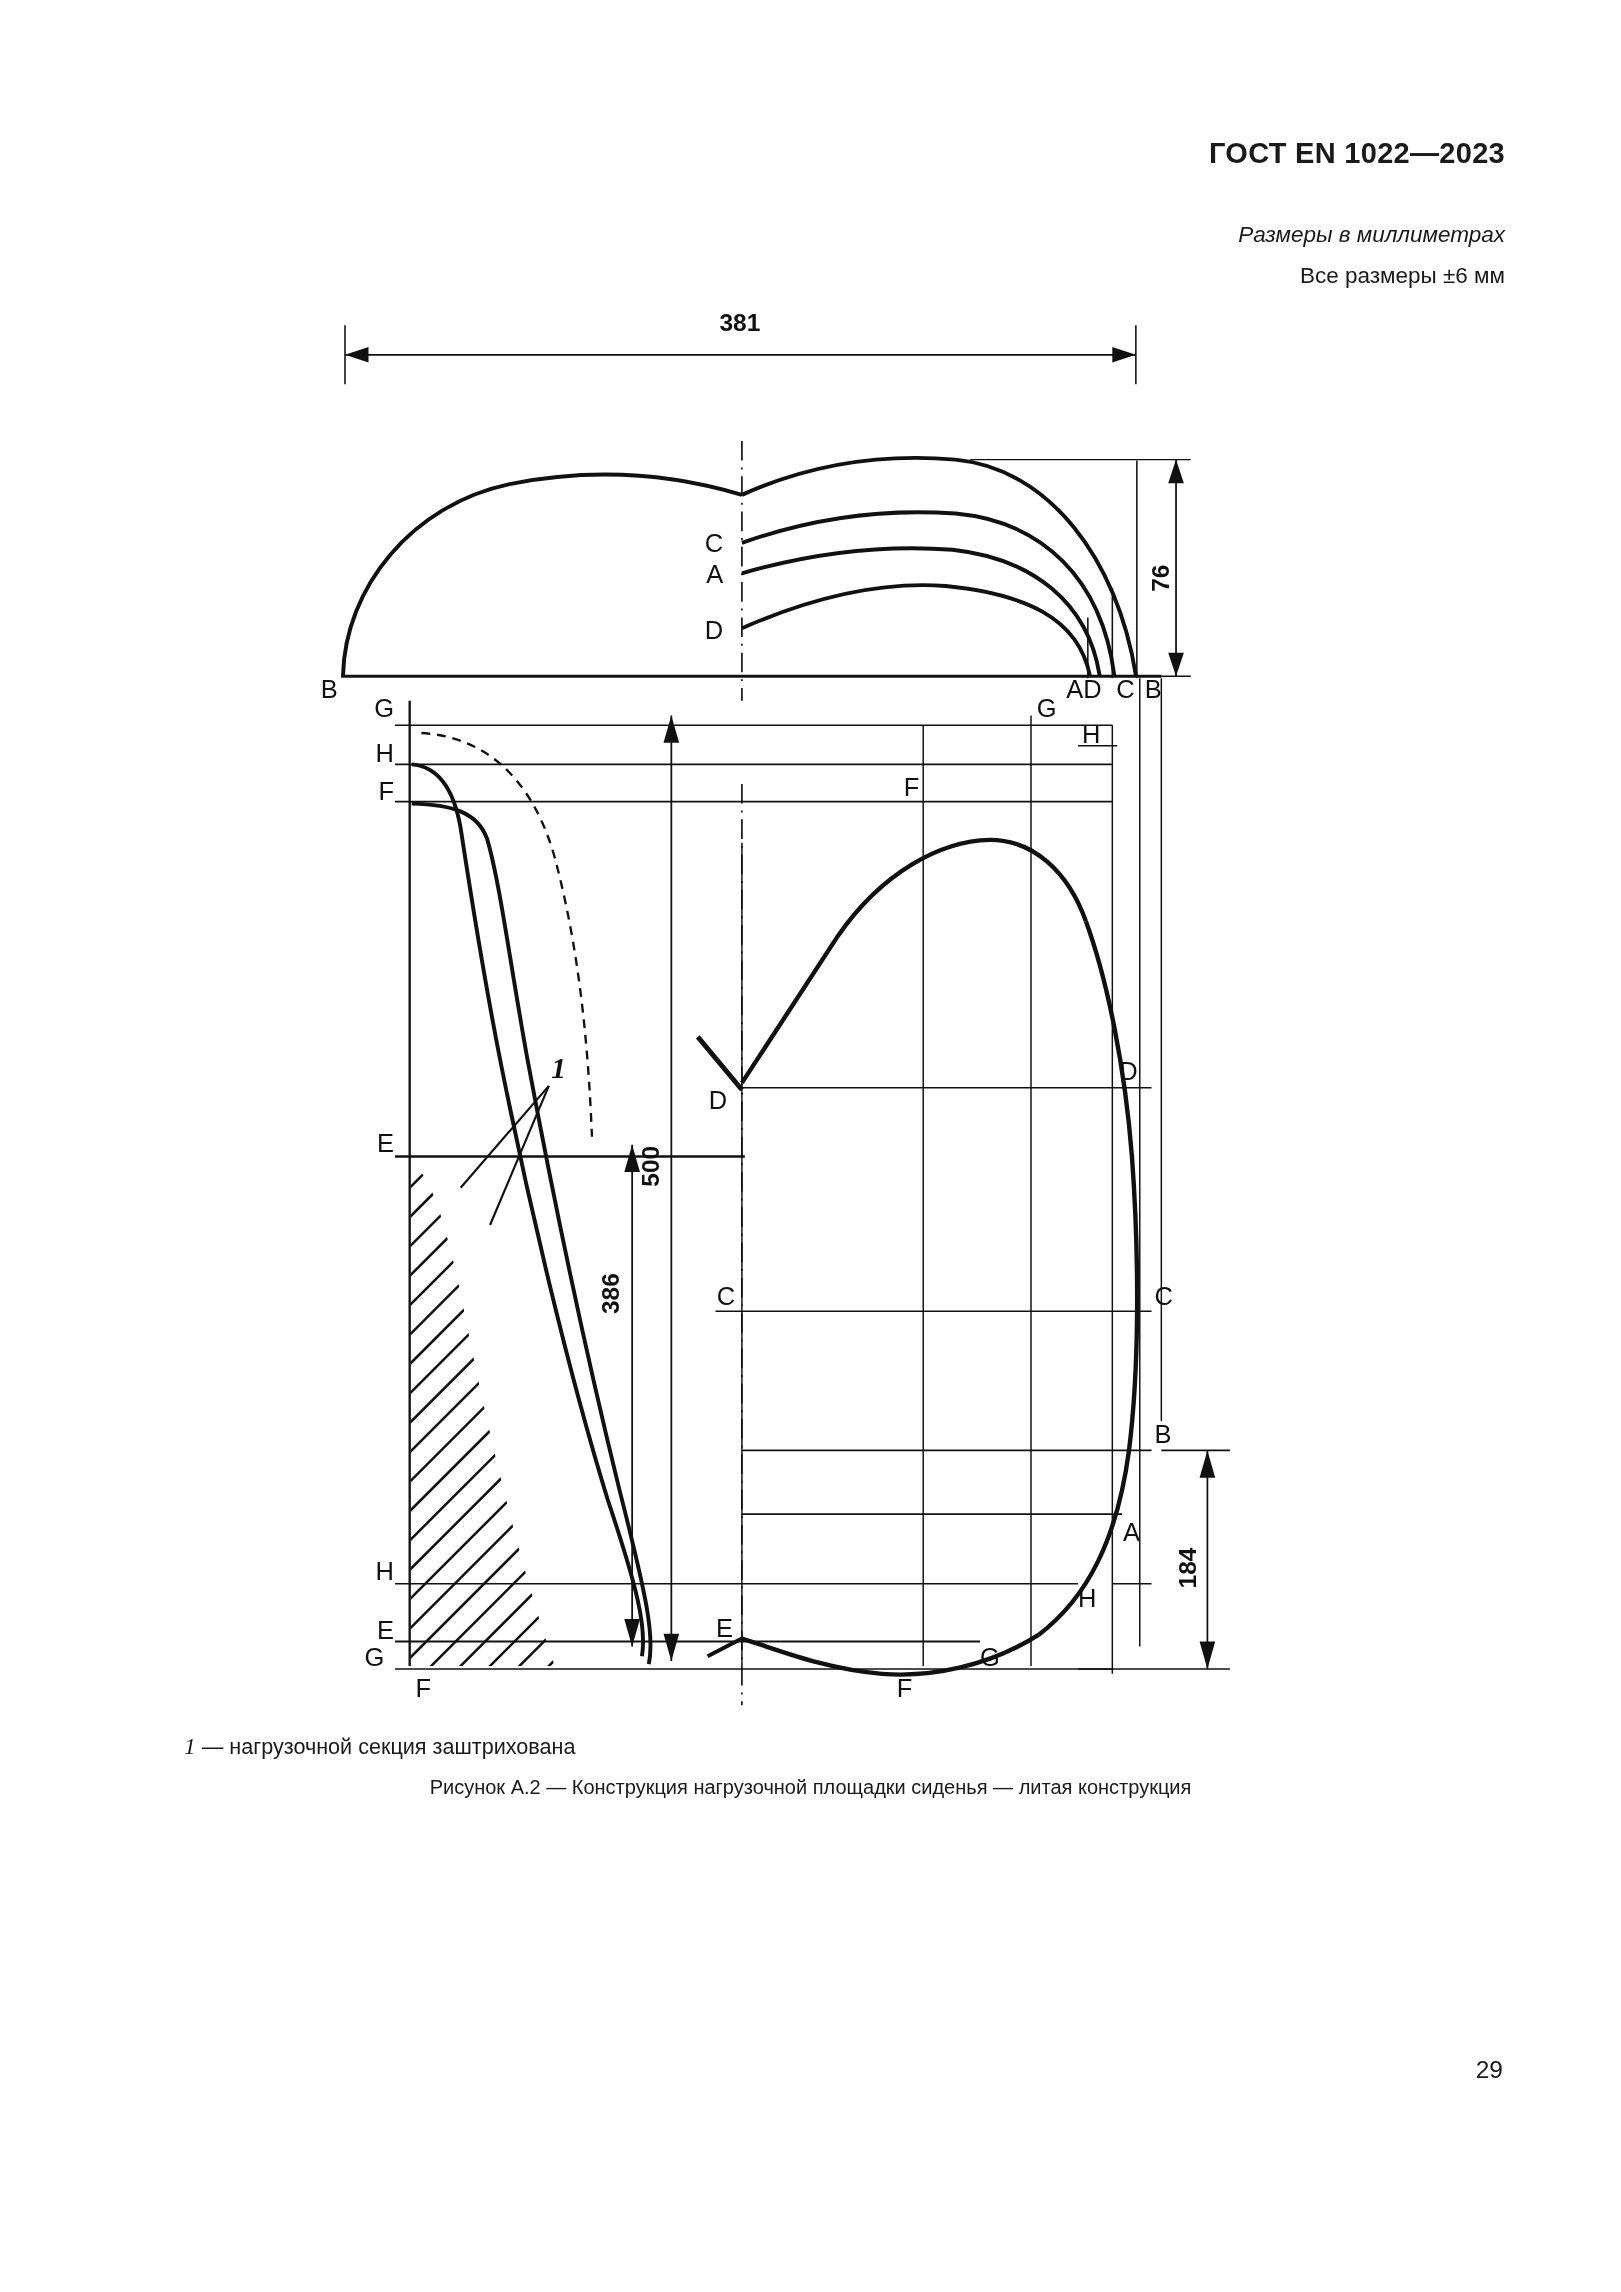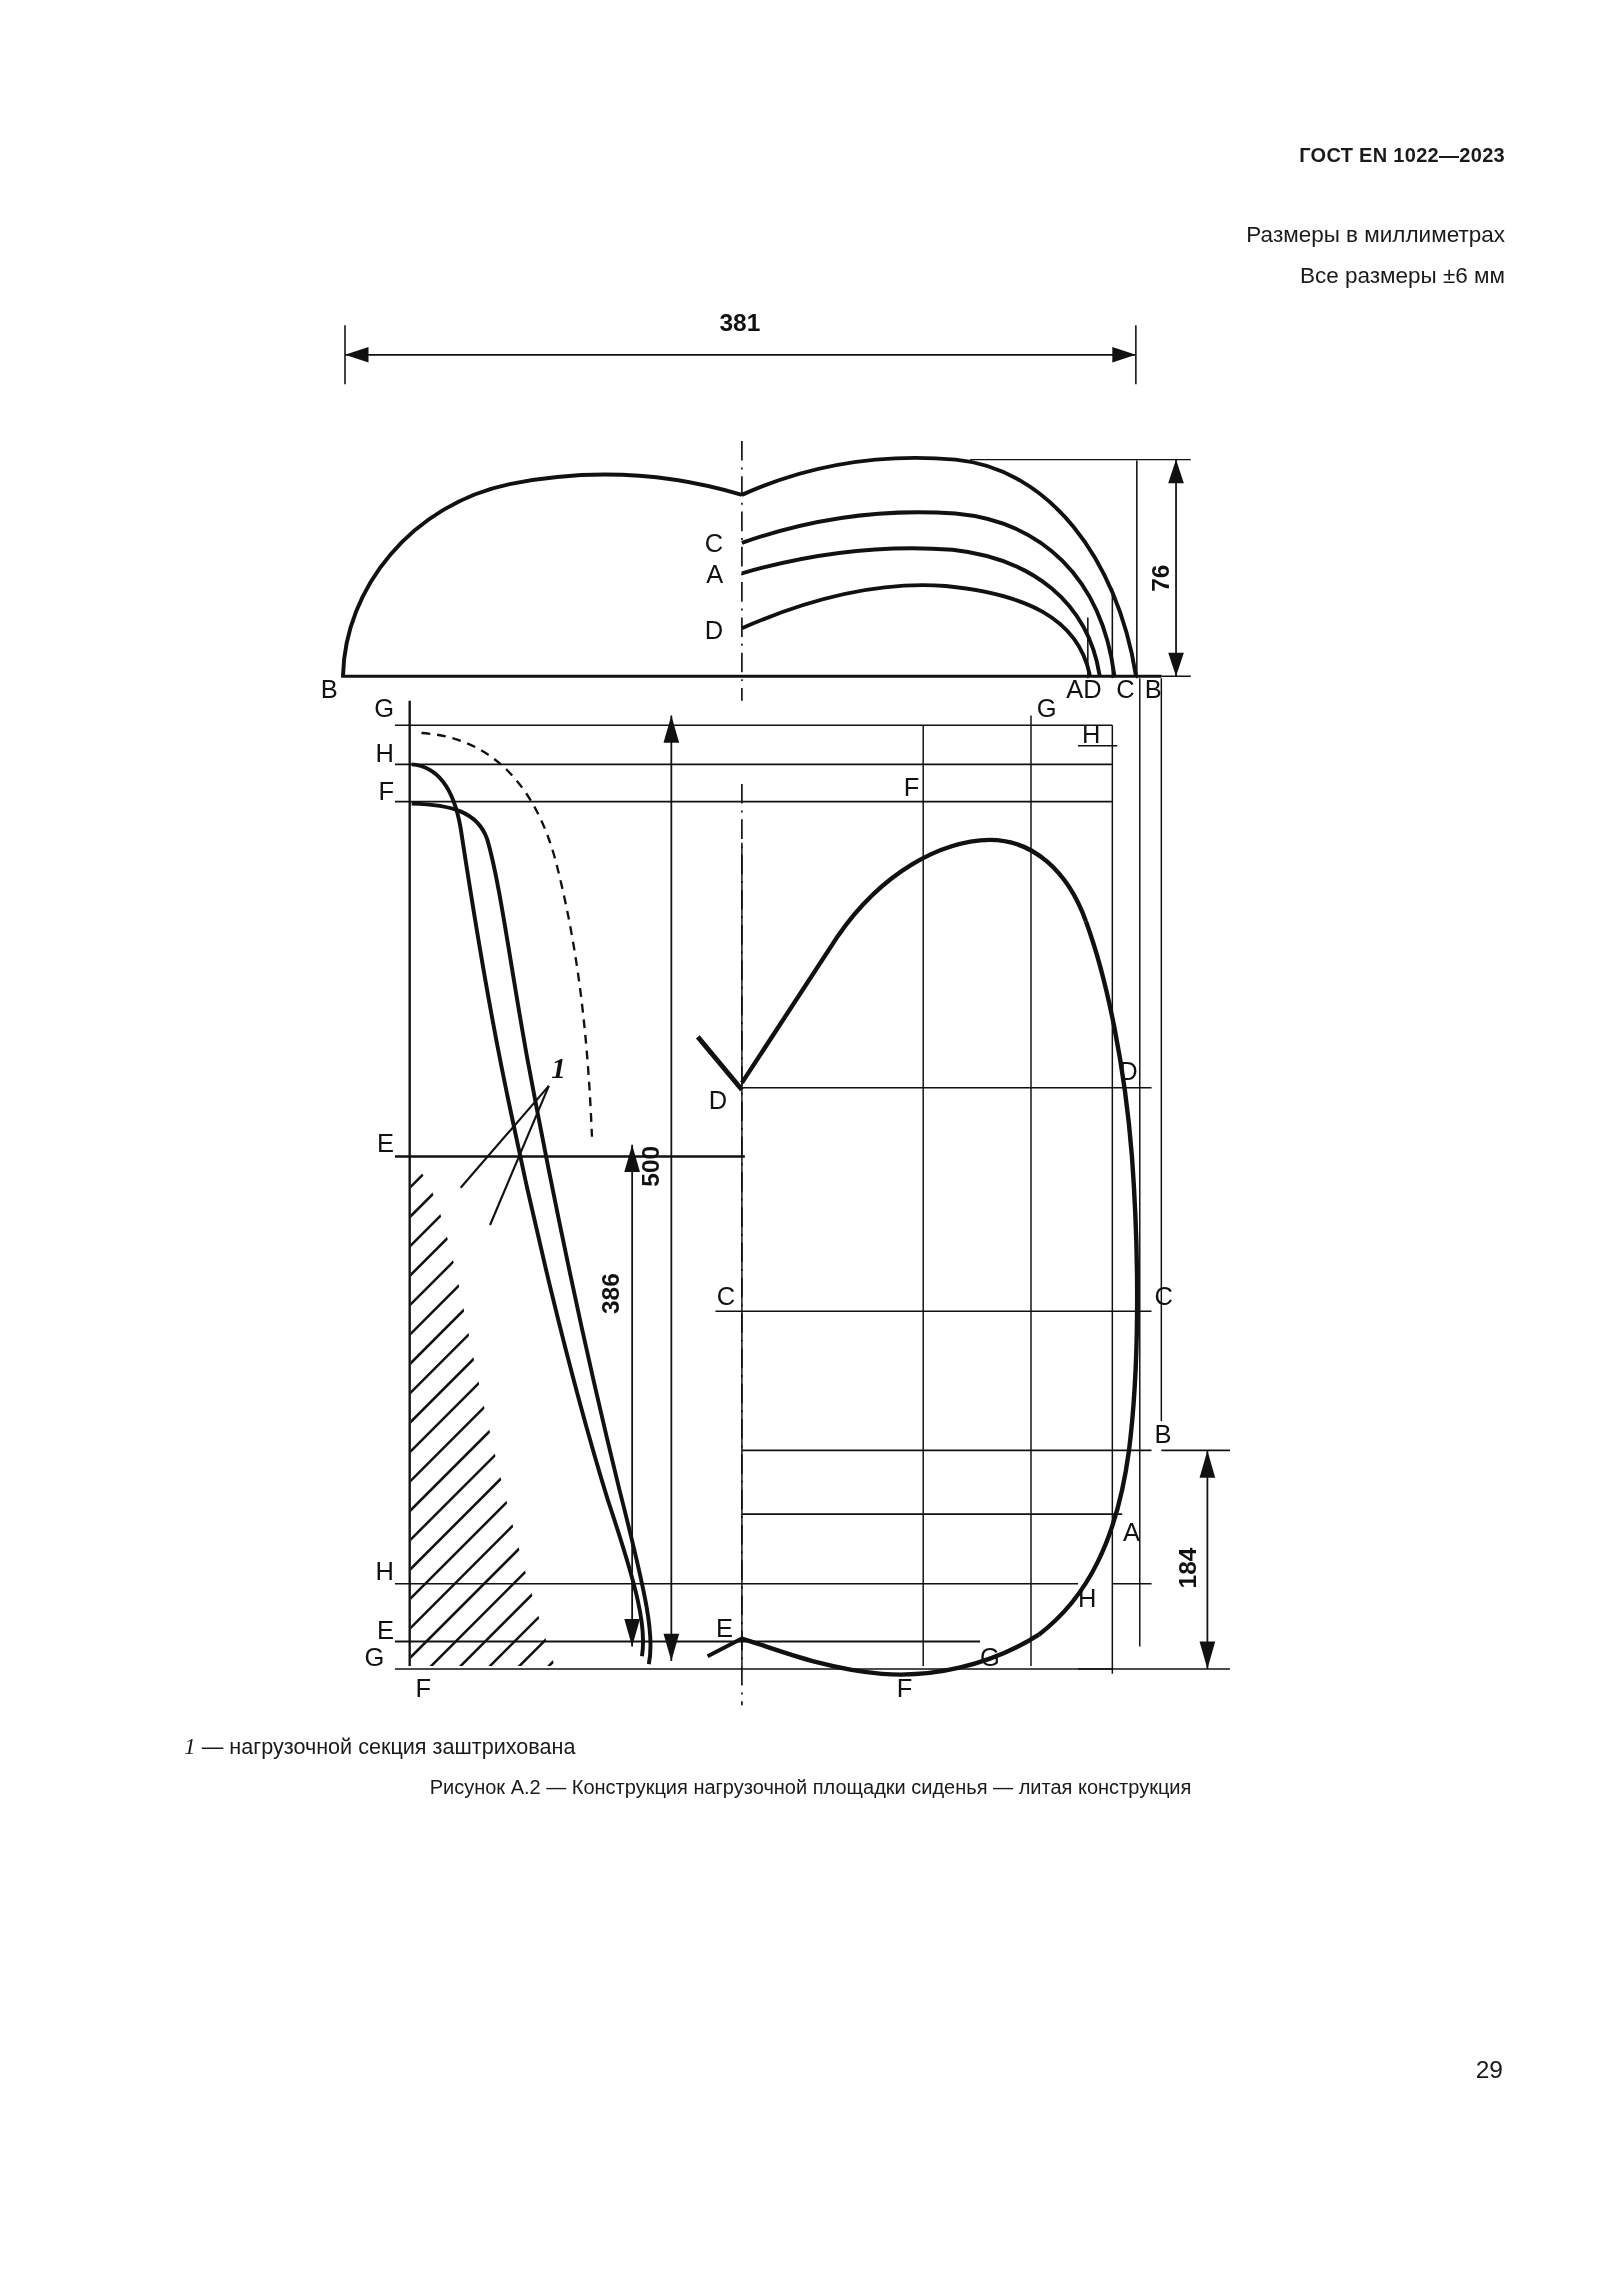--- a/index.html
+++ b/index.html
@@ -15,34 +15,35 @@
     position: relative;
     width: 1621px;
     height: 2293px;
     background: #ffffff;
     overflow: hidden;
   }
 
   
   .doc-header {
     position: absolute;
-    top: 144px;
+    top: 137px;
     right: 116px;
-    font-size: 20px;
+    font-size: 29px;
     font-weight: bold;
     letter-spacing: 0.3px;
     white-space: nowrap;
     margin-left: 11px;
   }
   .units-line-1 {
     position: absolute;
     top: 222px;
     right: 116px;
     font-size: 22.5px;
     white-space: nowrap;
+    font-style: italic;
   }
   .units-line-2 {
     position: absolute;
     top: 263px;
     right: 116px;
     font-size: 22.5px;
     white-space: nowrap;
   }
 
   

